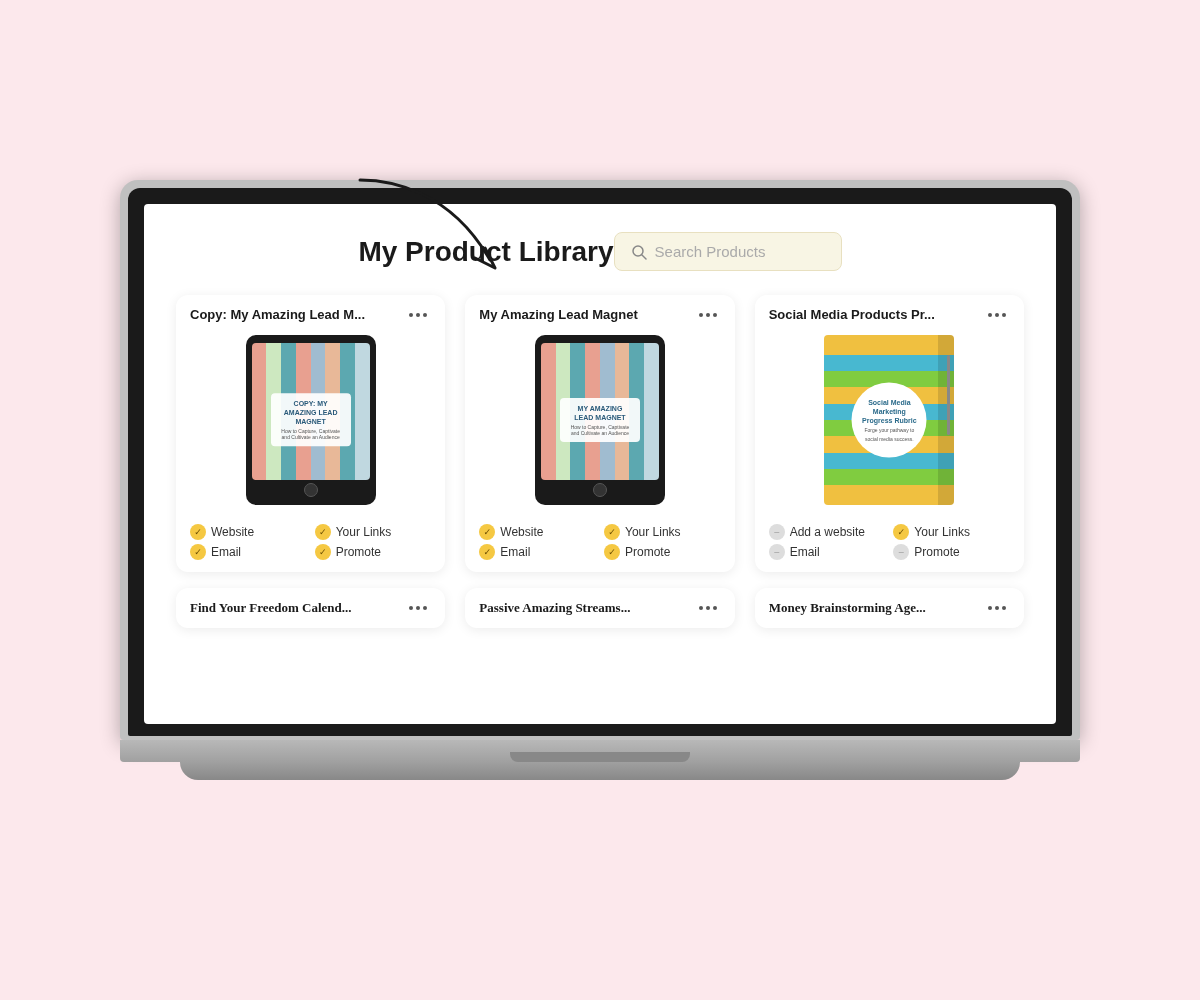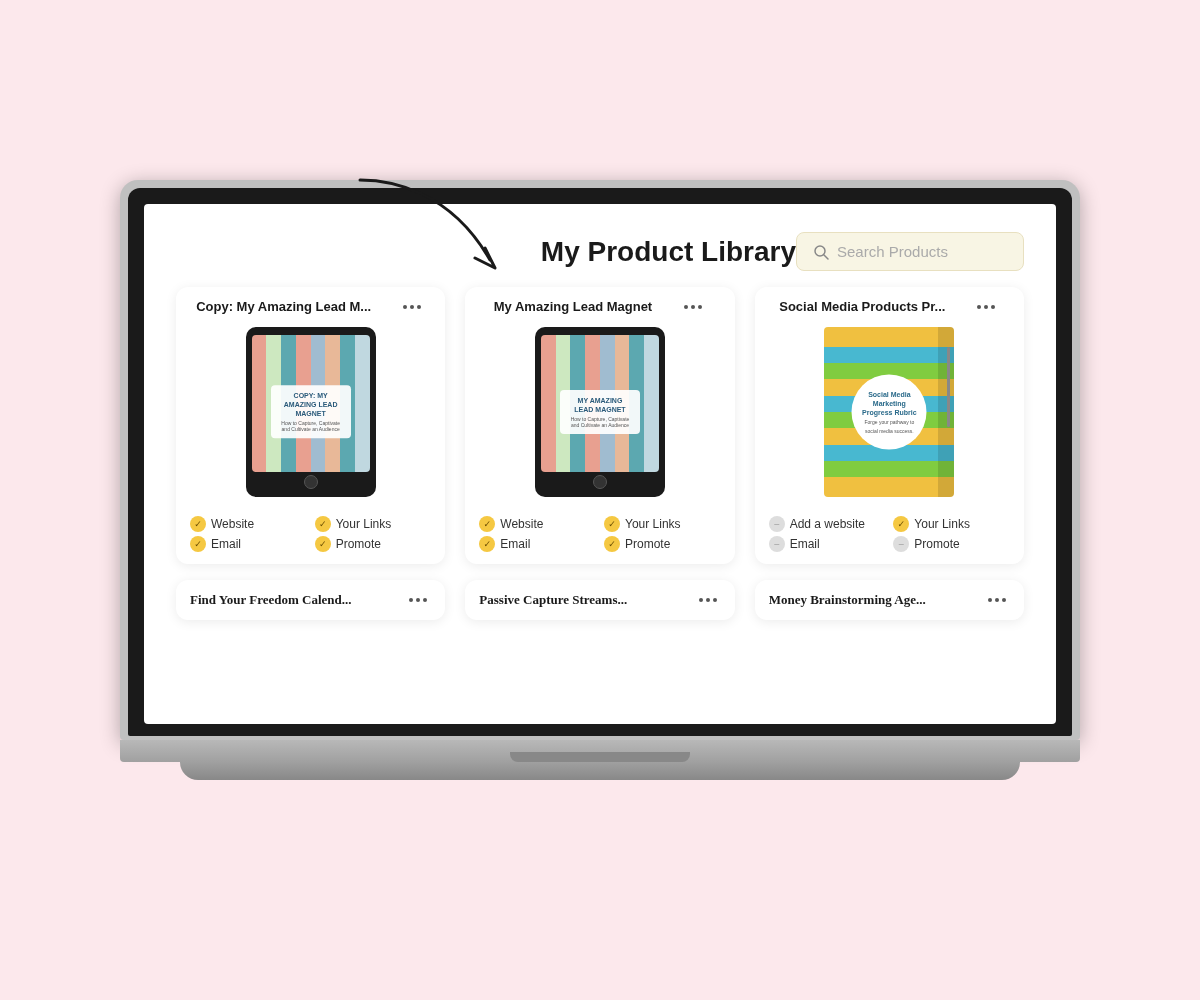--- a/index.html
+++ b/index.html
@@ -88,22 +88,22 @@
     .screen-content {
       padding: 28px 32px;
       height: 100%;
       overflow: hidden;
     }
 
     
     .header-row {
       display: flex;
       align-items: center;
-      justify-content: flex-end;
-      margin-bottom: 16px;
+      justify-content: center;
+      margin-bottom: 24px;
     }
 
     .page-title {
       font-size: 28px;
       font-weight: 700;
       color: #1a1a1a;
     }
 
     .search-box {
       display: flex;
@@ -139,21 +139,21 @@
       background: #fff;
       border-radius: 12px;
       box-shadow: 0 2px 12px rgba(0,0,0,0.08);
       overflow: hidden;
       padding-bottom: 12px;
     }
 
     .product-card-header {
       display: flex;
       align-items: center;
-      justify-content: center;
+      justify-content: space-between;
       padding: 12px 14px 8px 14px;
       gap: 28px;
     }
 
     .product-card-title {
       font-size: 13px;
       font-weight: 600;
       color: #1a1a1a;
       white-space: nowrap;
       overflow: hidden;
@@ -577,21 +577,21 @@
                   <span class="bottom-card-title">Find Your Freedom Calend...</span>
                   <div class="three-dots">
                     <div class="dot"></div>
                     <div class="dot"></div>
                     <div class="dot"></div>
                   </div>
                 </div>
               </div>
               <div class="bottom-card">
                 <div class="bottom-card-header">
-                  <span class="bottom-card-title">Passive Capture Streams...</span>
+                  <span class="bottom-card-title">Passive Amazing Streams...</span>
                   <div class="three-dots">
                     <div class="dot"></div>
                     <div class="dot"></div>
                     <div class="dot"></div>
                   </div>
                 </div>
               </div>
               <div class="bottom-card">
                 <div class="bottom-card-header">
                   <span class="bottom-card-title">Money Brainstorming Age...</span>

